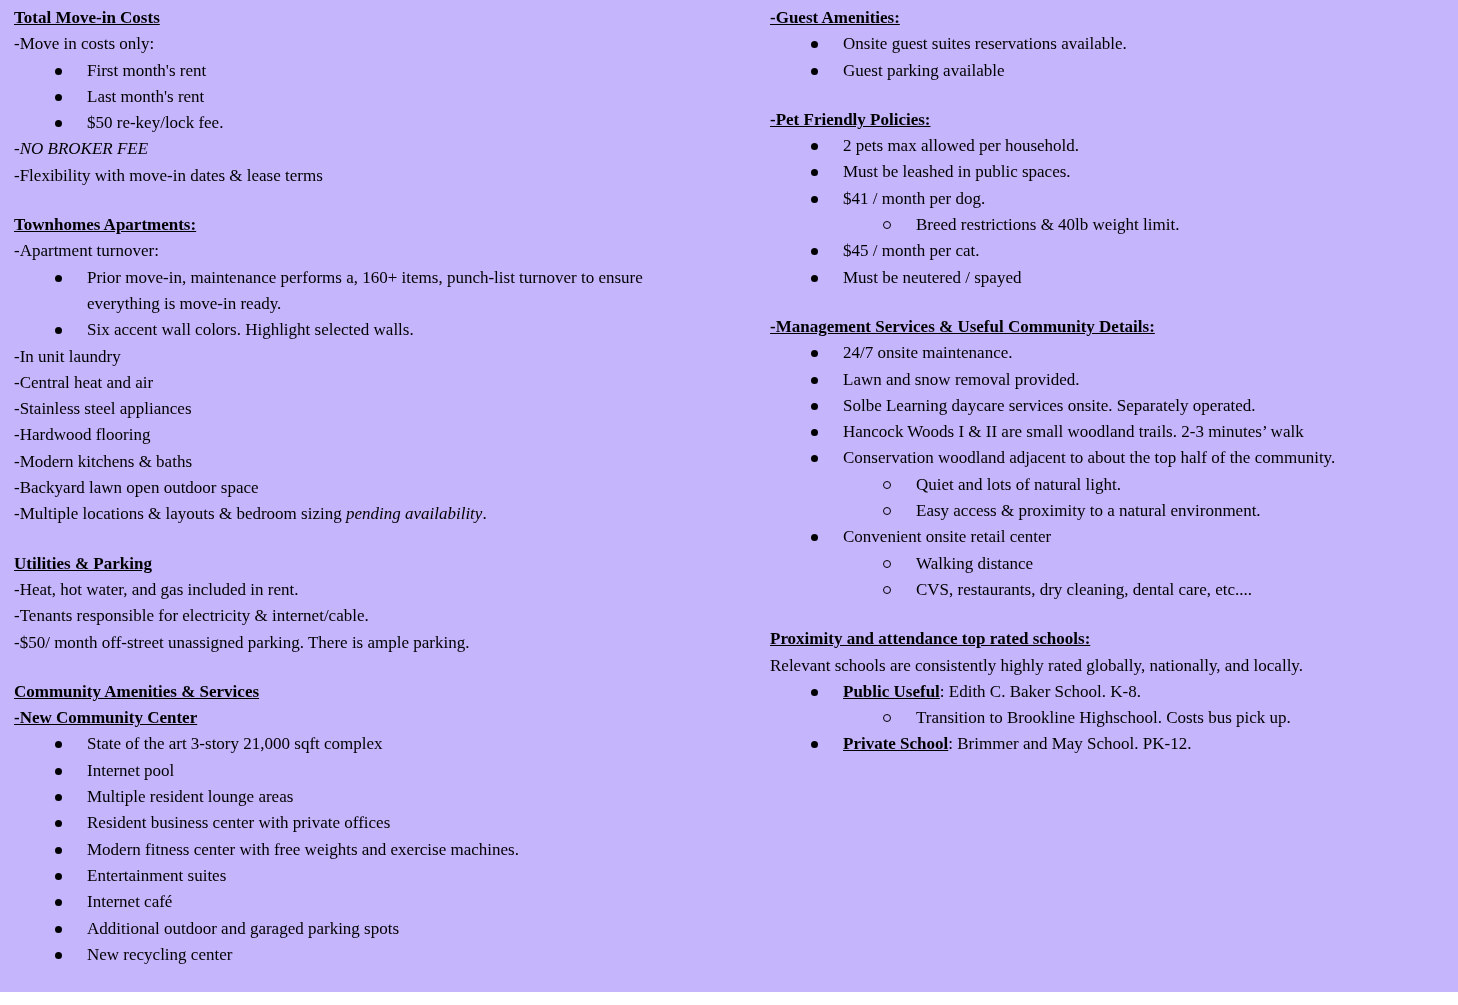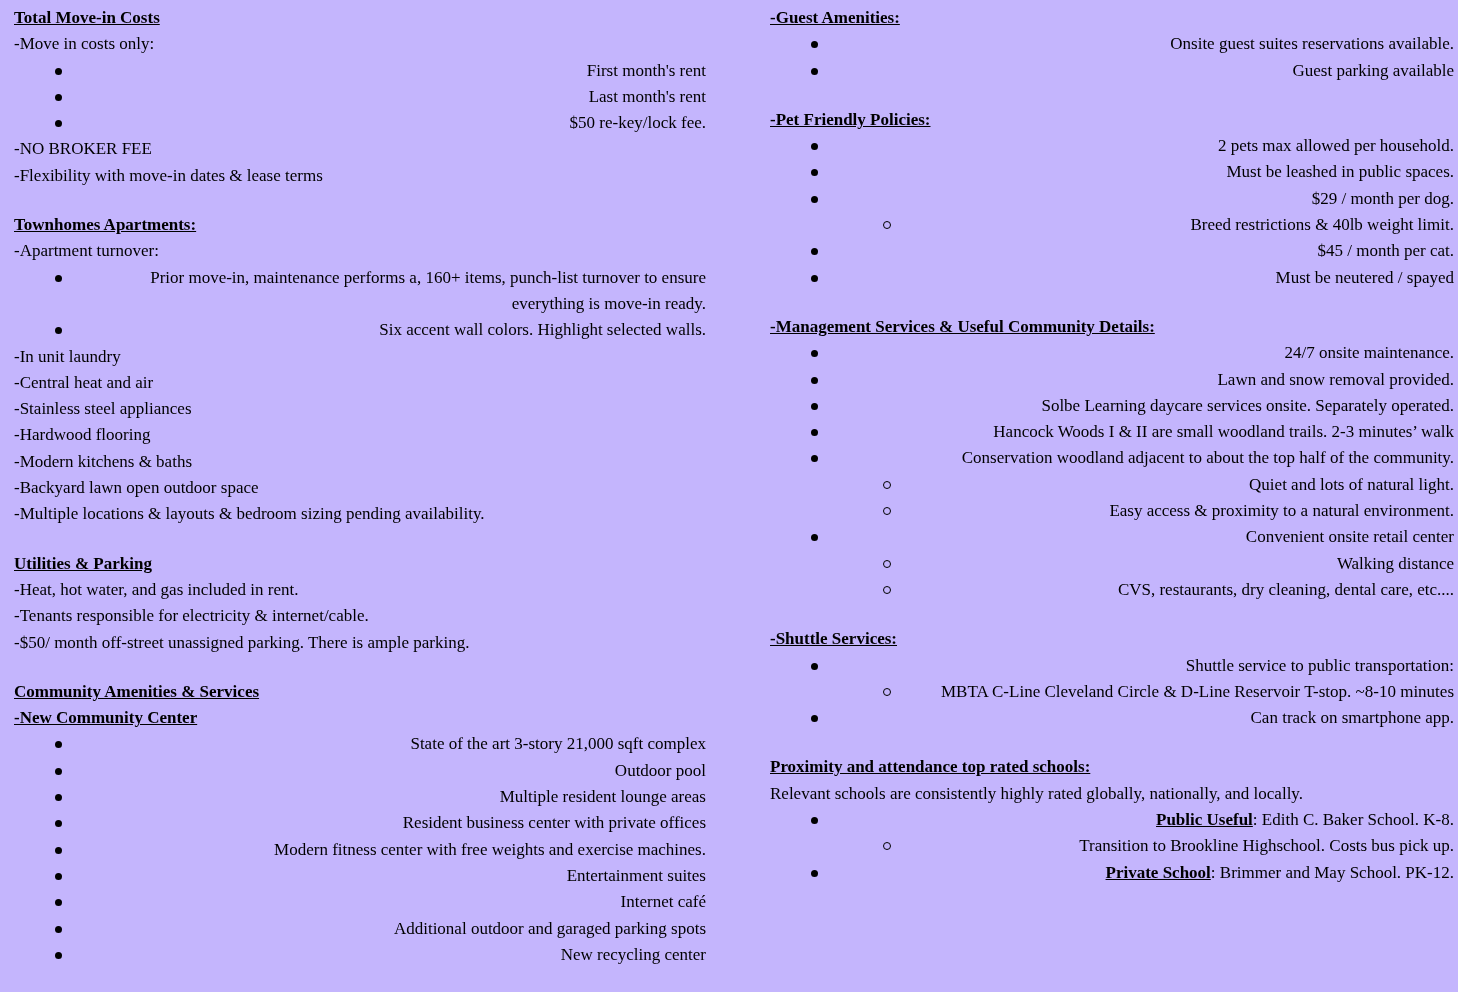--- a/index.html
+++ b/index.html
@@ -12,23 +12,23 @@
     font-size:17px;
     line-height:26.3px;
     overflow:hidden;
   }
   .col { position:absolute; top:5px; }
   .col-left  { left:14px;  width:692px; }
   .col-right { left:770px; width:684px; }
   .sec + .sec { margin-top:23px; }
   .h { font-weight:bold; text-decoration:underline; }
   .b { font-weight:bold;text-decoration:underline; }
-  .i { }
+  .i { font-style:italic; }
   .line { }
-  .li { position:relative;text-align:right; }
+  .li { position:relative; }
   .l1 { padding-left:73px; }
   .l2 { padding-left:146px; }
   .l1::before {
     content:""; position:absolute; left:41px; top:10px;
     width:7px; height:7px; border-radius:50%; background:#000;
   }
   .l2::before {
     content:""; position:absolute; left:113px; top:9px;
     width:8px; height:8px; border-radius:50%;
     border:1.4px solid #000; box-sizing:border-box; background:transparent;
@@ -71,21 +71,21 @@
       <div class="h">Utilities &amp; Parking</div>
       <div class="line">-Heat, hot water, and gas included in rent.</div>
       <div class="line">-Tenants responsible for electricity &amp; internet/cable.</div>
       <div class="line">-$50/ month off-street unassigned parking. There is ample parking.</div>
     </div>
 
     <div class="sec">
       <div class="h">Community Amenities &amp; Services</div>
       <div class="line b">-New Community Center</div>
       <div class="li l1">State of the art 3-story 21,000 sqft complex</div>
-      <div class="li l1">Outdoor pool</div>
+      <div class="li l1">Internet pool</div>
       <div class="li l1">Multiple resident lounge areas</div>
       <div class="li l1">Resident business center with private offices</div>
       <div class="li l1">Modern fitness center with free weights and exercise machines.</div>
       <div class="li l1">Entertainment suites</div>
       <div class="li l1">Internet café</div>
       <div class="li l1">Additional outdoor and garaged parking spots</div>
       <div class="li l1">New recycling center</div>
     </div>
 
   </div>
@@ -95,46 +95,40 @@
     <div class="sec">
       <div class="line b">-Guest Amenities:</div>
       <div class="li l1">Onsite guest suites reservations available.</div>
       <div class="li l1">Guest parking available</div>
     </div>
 
     <div class="sec">
       <div class="line b">-Pet Friendly Policies:</div>
       <div class="li l1">2 pets max allowed per household.</div>
       <div class="li l1">Must be leashed in public spaces.</div>
-      <div class="li l1">$29 / month per dog.</div>
+      <div class="li l1">$41 / month per dog.</div>
       <div class="li l2">Breed restrictions &amp; 40lb weight limit.</div>
       <div class="li l1">$45 / month per cat.</div>
       <div class="li l1">Must be neutered / spayed</div>
     </div>
 
     <div class="sec">
       <div class="line b">-Management Services &amp; Useful Community Details:</div>
       <div class="li l1">24/7 onsite maintenance.</div>
       <div class="li l1">Lawn and snow removal provided.</div>
       <div class="li l1">Solbe Learning daycare services onsite. Separately operated.</div>
       <div class="li l1">Hancock Woods I &amp; II are small woodland trails. 2-3 minutes’ walk</div>
       <div class="li l1">Conservation woodland adjacent to about the top half of the community.</div>
       <div class="li l2">Quiet and lots of natural light.</div>
       <div class="li l2">Easy access &amp; proximity to a natural environment.</div>
       <div class="li l1">Convenient onsite retail center</div>
       <div class="li l2">Walking distance</div>
       <div class="li l2">CVS, restaurants, dry cleaning, dental care, etc....</div>
     </div>
 
-    <div class="sec">
-      <div class="line b">-Shuttle Services:</div>
-      <div class="li l1">Shuttle service to public transportation:</div>
-      <div class="li l2">MBTA C-Line Cleveland Circle &amp; D-Line Reservoir T-stop. ~8-10 minutes</div>
-      <div class="li l1">Can track on smartphone app.</div>
-    </div>
 
     <div class="sec">
       <div class="h">Proximity and attendance top rated schools:</div>
       <div class="line">Relevant schools are consistently highly rated globally, nationally, and locally.</div>
       <div class="li l1">
         <span class="b">Public Useful</span><span>: Edith C. Baker School. K-8.</span>
       </div>
       <div class="li l2">Transition to Brookline Highschool. Costs bus pick up.</div>
       <div class="li l1">
         <span class="b">Private School</span><span>: Brimmer and May School. PK-12.</span>

